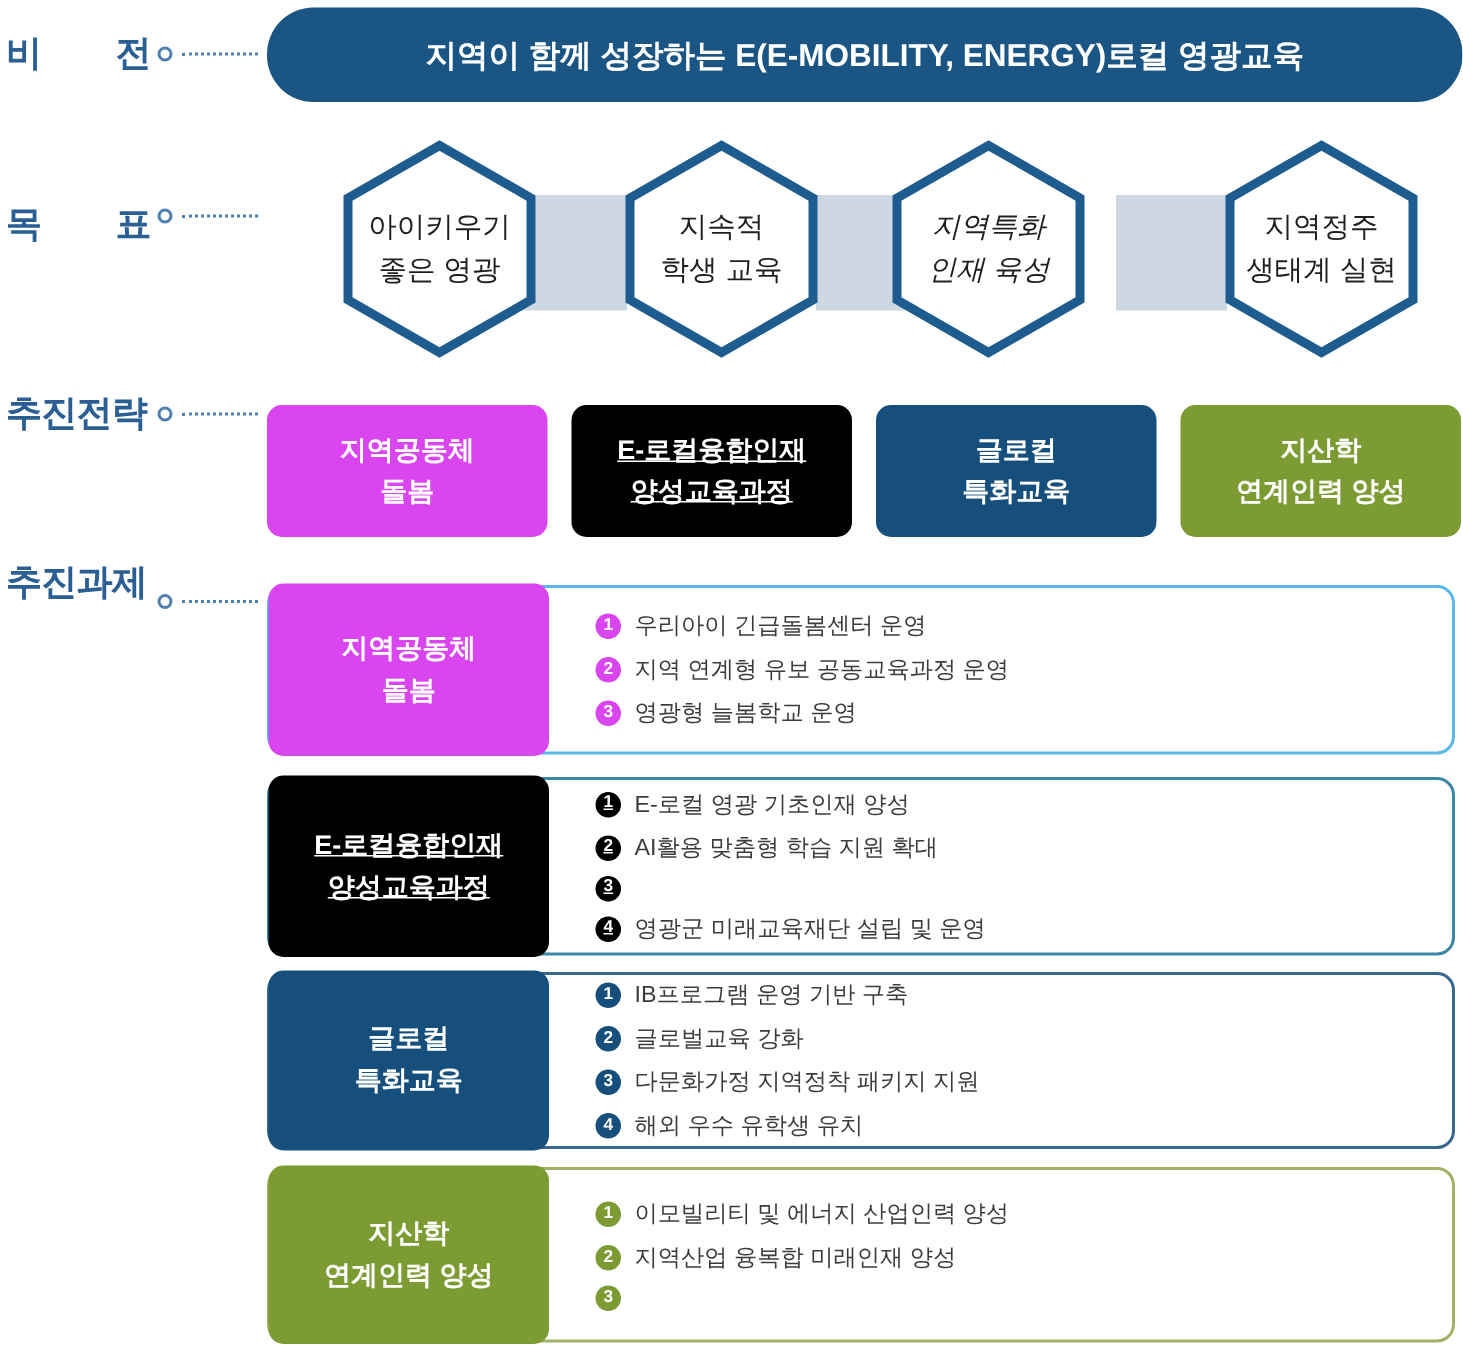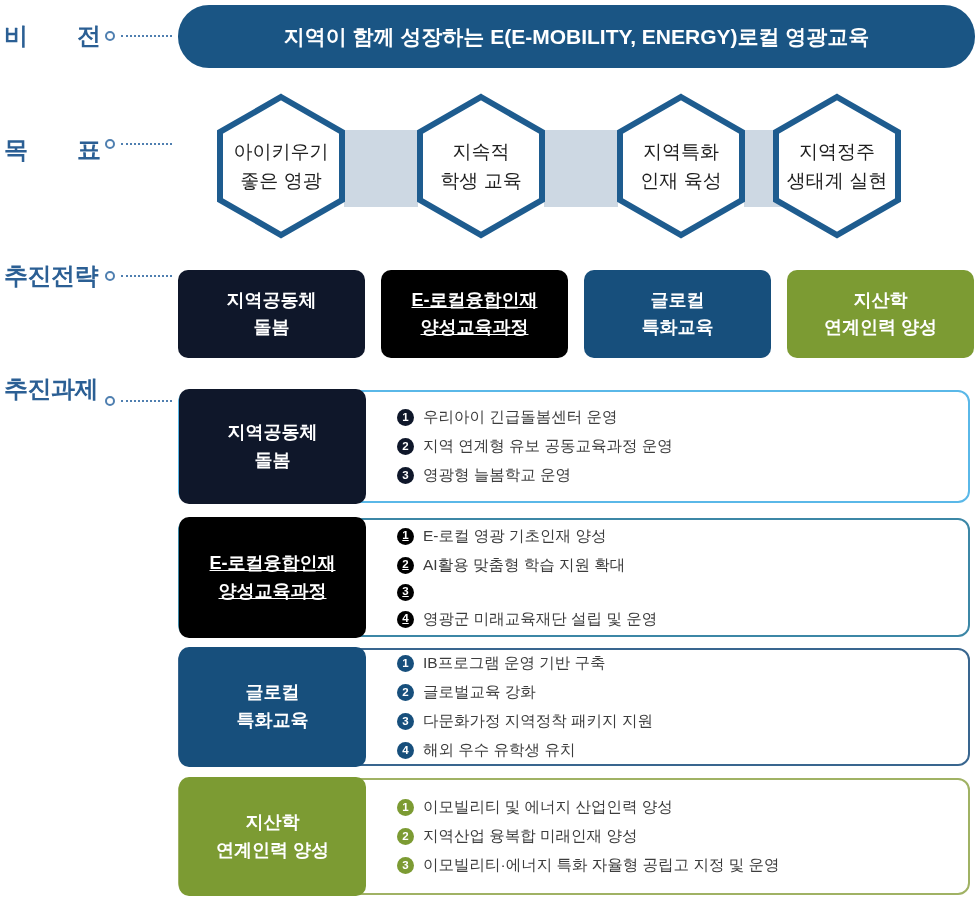--- a/index.html
+++ b/index.html
@@ -29,21 +29,21 @@
   .hex { position:absolute; top:93px; width:130px; height:146px; }
   .hex svg { position:absolute; left:0; top:0; }
   .hex .hex-text { position:absolute; inset:0; display:flex; flex-direction:column;
                    align-items:center; justify-content:center; text-align:center;
                    color:#1f1f1f; font-size:19px; font-weight:500; line-height:1.55; }
 
   
   .strat { position:absolute; top:270px; height:88px; border-radius:10px;
            display:flex; flex-direction:column; align-items:center; justify-content:center;
            color:#ffffff; font-weight:bold; font-size:18px; line-height:1.5; text-align:center; }
-  .bg-sky   { background:#0f172a; }
+  .bg-sky   { background:#d946ef; }
   .bg-teal  { background:#000000;text-decoration:underline; }
   .bg-navy2 { background:#174f7c; }
   .bg-olive { background:#7c9b33; }
 
   
   .task-row { position:absolute; left:178px; width:792px; background:#ffffff;
               border:2px solid; border-radius:12px; }
   .bd-sky   { border-color:#5ab8e8; }
   .bd-teal  { border-color:#3c87a6; }
   .bd-navy2 { border-color:#39668f; }
@@ -78,48 +78,48 @@
     <span>목</span>
     <span>표</span>
   </div>
   <span class="ring" style="top:139px;"></span>
   <span class="dots" style="top:143px;"></span>
 
   <div class="band" style="left:344px;"></div>
   <div class="band" style="left:544px;"></div>
   <div class="band" style="left:744px;"></div>
 
-  <div class="hex" style="left:216px;">
+  <div class="hex" style="left:228px;">
     <svg width="130" height="146">
       <polygon points="65,4 126,39 126,107 65,142 4,107 4,39" fill="#ffffff" stroke="#1e5c8f" stroke-width="6" stroke-linejoin="miter"></polygon>
     </svg>
     <div class="hex-text">
       <span>아이키우기</span>
       <span>좋은 영광</span>
     </div>
   </div>
   <div class="hex" style="left:416px;">
     <svg width="130" height="146">
       <polygon points="65,4 126,39 126,107 65,142 4,107 4,39" fill="#ffffff" stroke="#1e5c8f" stroke-width="6" stroke-linejoin="miter"></polygon>
     </svg>
     <div class="hex-text">
       <span>지속적</span>
       <span>학생 교육</span>
     </div>
   </div>
-  <div class="hex" style="left:616px;">
+  <div class="hex" style="left:594px;font-style:italic;">
     <svg width="130" height="146">
       <polygon points="65,4 126,39 126,107 65,142 4,107 4,39" fill="#ffffff" stroke="#1e5c8f" stroke-width="6" stroke-linejoin="miter"></polygon>
     </svg>
     <div class="hex-text">
       <span>지역특화</span>
       <span>인재 육성</span>
     </div>
   </div>
-  <div class="hex" style="left:772px;">
+  <div class="hex" style="left:816px;">
     <svg width="130" height="146">
       <polygon points="65,4 126,39 126,107 65,142 4,107 4,39" fill="#ffffff" stroke="#1e5c8f" stroke-width="6" stroke-linejoin="miter"></polygon>
     </svg>
     <div class="hex-text">
       <span>지역정주</span>
       <span>생태계 실현</span>
     </div>
   </div>
 
   <div class="sec-label single" style="top:261px;">
@@ -230,18 +230,17 @@
       <div class="t-item">
         <span class="badge bg-olive">1</span>
         <span>이모빌리티 및 에너지 산업인력 양성</span>
       </div>
       <div class="t-item">
         <span class="badge bg-olive">2</span>
         <span>지역산업 융복합 미래인재 양성</span>
       </div>
       <div class="t-item">
         <span class="badge bg-olive">3</span>
-        <span>이모빌리티·에너지 특화 자율형 공립고 지정 및 운영</span>
       </div>
     </div>
   </div>
 
 </div>
 
 </body></html>

